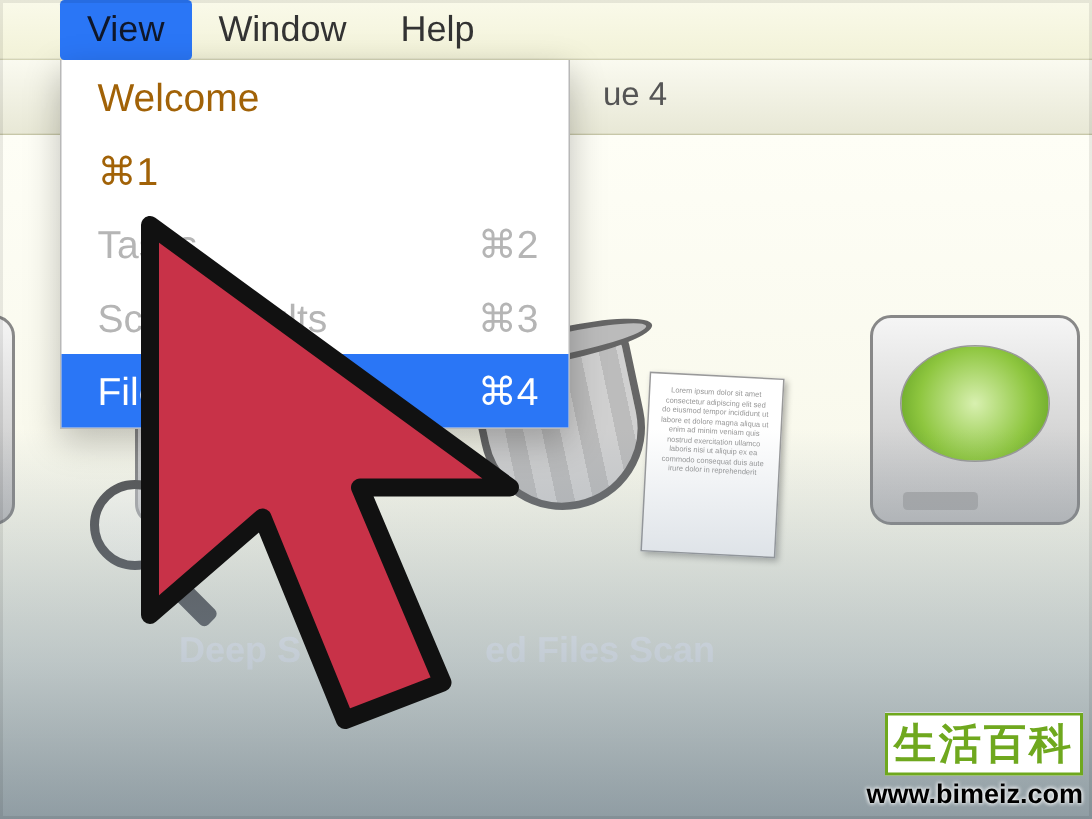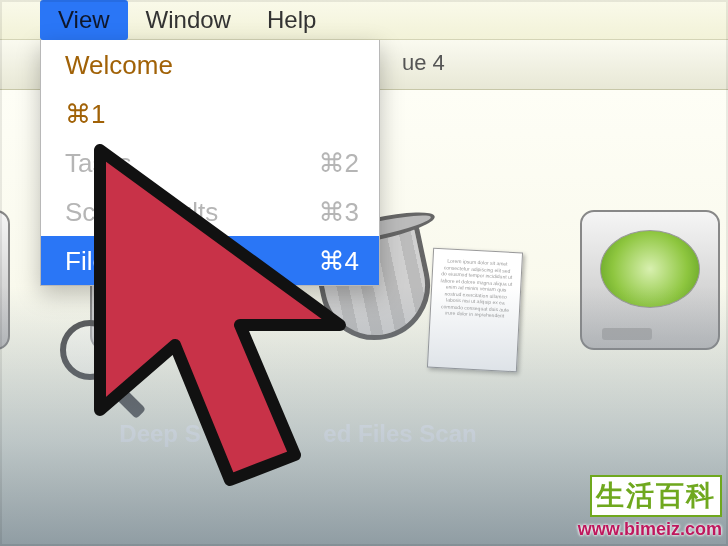--- a/index.html
+++ b/index.html
@@ -200,21 +200,21 @@
     background:#fff;
     padding:2px 6px;
     font-size:28px;
     font-weight:bold;
     color:#6fa81e;
     letter-spacing:2px;
     box-shadow:0 0 0 2px #6fa81e inset;
   }
   .wm-url {
     font-size:18px;
-    color:#be185d;
+    color:#000000;
     font-weight:bold;
     margin-top:2px;
     text-shadow:0 0 3px #fff,0 0 3px #fff;
   }
   .frame {
     position:absolute;
     inset:0;
     border:2px solid rgba(0,0,0,0.08);
     pointer-events:none;
     z-index:300;

